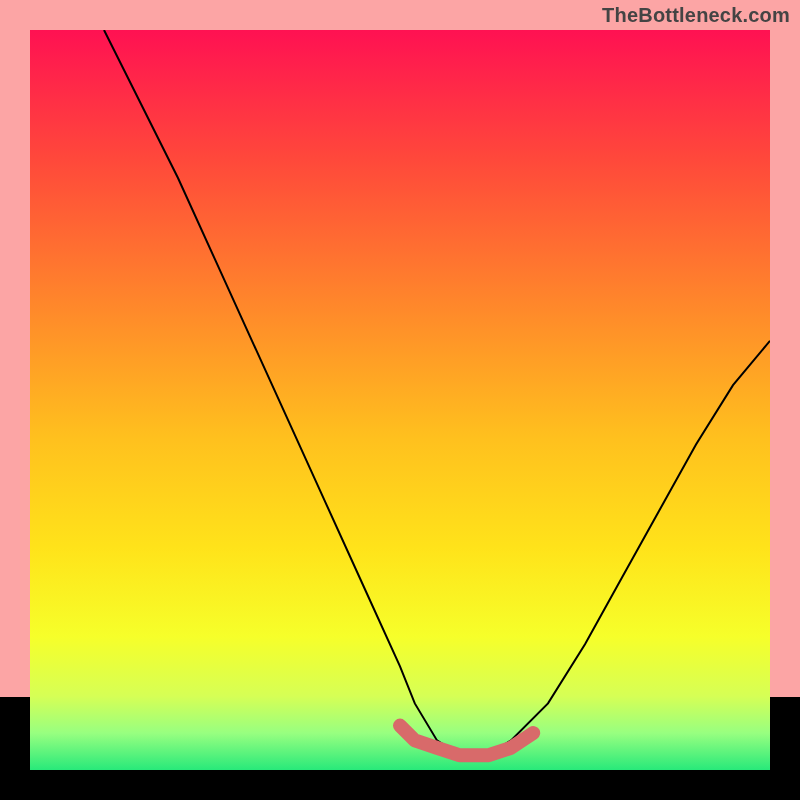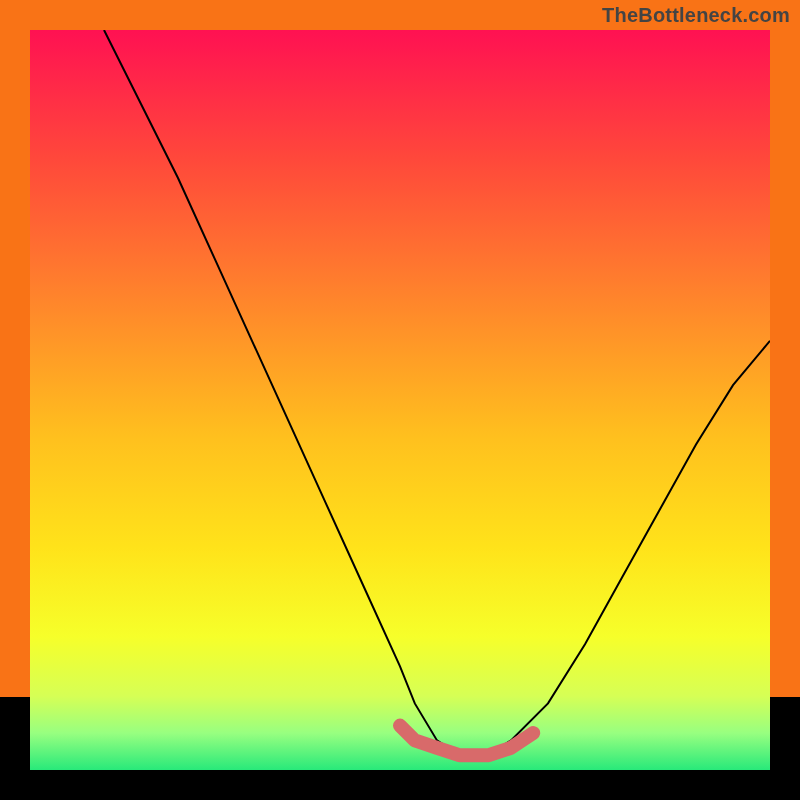--- a/index.html
+++ b/index.html
@@ -8,21 +8,21 @@
     width: 800px;
     height: 800px;
     background: #000;
     font-family: Arial, Helvetica, sans-serif;
     overflow: hidden;
   }
   .frame {
     position: relative;
     width: 800px;
     height: 697px;
-    background: #f97316;
+    background: #fca5a5;
   }
   .watermark {
     position: absolute;
     top: 4px;
     right: 10px;
     color: #444;
     font-size: 20px;
     font-weight: 600;
     letter-spacing: 0.2px;
     user-select: none;

